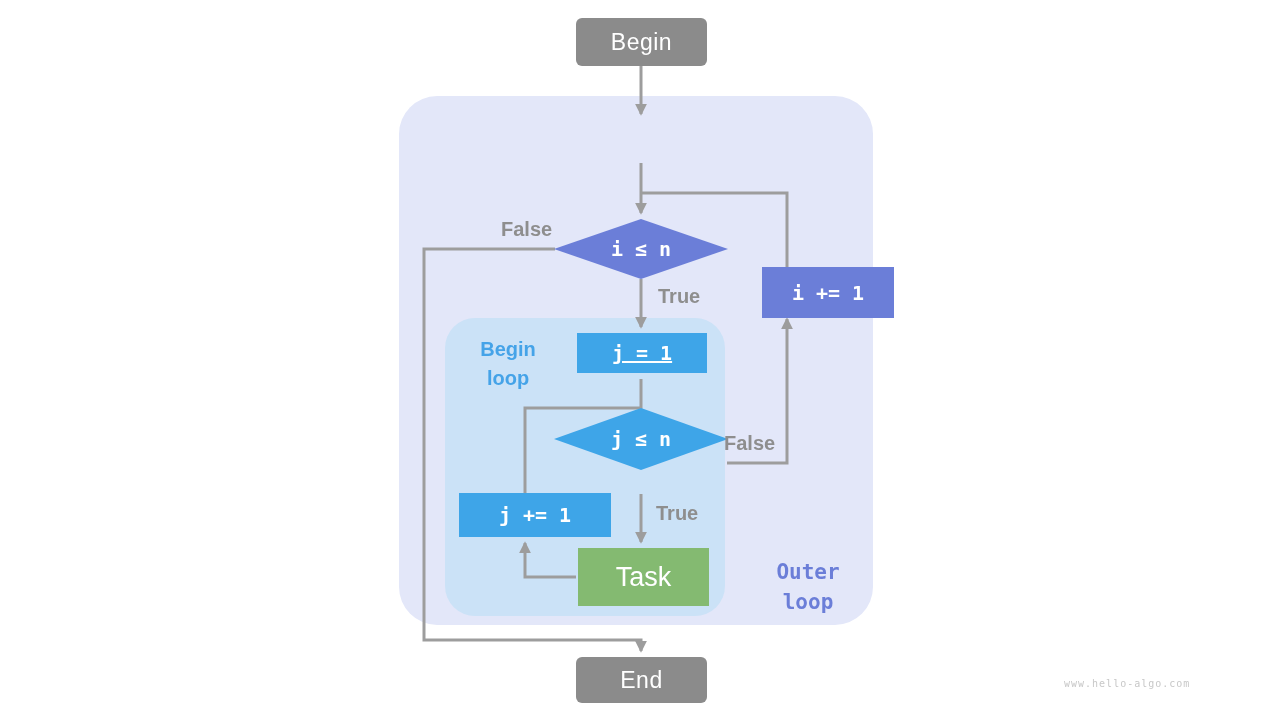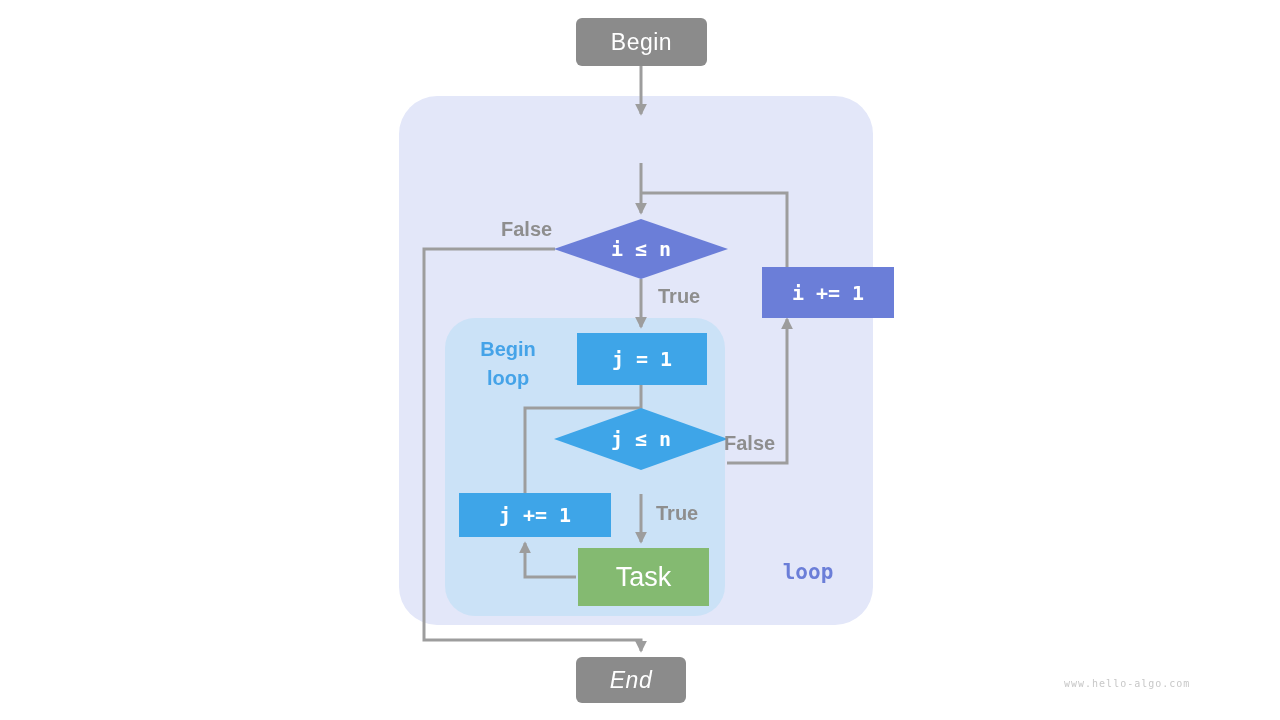--- a/index.html
+++ b/index.html
@@ -24,30 +24,30 @@
   
   .node{
     position:absolute;display:flex;align-items:center;justify-content:center;
     color:#ffffff;box-sizing:border-box;
   }
   .terminal{
     background:var(--terminal-gray,#8B8B8B);border-radius:6px;
     font-size:23px;font-weight:500;letter-spacing:.5px;
   }
   #begin-node{left:576px;top:18px;width:131px;height:48px;}
-  #end-node{left:576px;top:657px;width:110px;height:46px;font-style:italic;}
+  #end-node{left:576px;top:657px;width:131px;height:46px;}
   .mono-node{
     font-family:"DejaVu Sans Mono","Liberation Mono",monospace;
     font-weight:bold;font-size:20px;
   }
   .outer-accent{background:var(--outer-accent,#6B7ED8);}
   .inner-accent{background:var(--inner-accent,#3EA5E8);}
   #init-i-node{left:577px;top:120px;width:130px;height:43px;}
   #inc-i-node{left:762px;top:267px;width:132px;height:51px;}
-  #init-j-node{left:577px;top:333px;width:130px;height:52px;}
+  #init-j-node{left:577px;top:333px;width:130px;height:40px;text-decoration:underline;}
   #inc-j-node{left:459px;top:493px;width:152px;height:44px;}
   .diamond{clip-path:polygon(50% 0%,100% 50%,50% 100%,0% 50%);}
   #cond-i-diamond{left:554px;top:219px;width:174px;height:60px;}
   #cond-j-diamond{left:554px;top:408px;width:174px;height:62px;}
   #task-node{
     left:578px;top:548px;width:131px;height:58px;
     background:var(--task-green,#84BA71);font-size:27px;font-weight:500;
   }
   
   .edge-label{
@@ -122,18 +122,19 @@
   <div class="edge-label" id="label-false-i">False</div>
   <div class="edge-label" id="label-true-i">True</div>
   <div class="edge-label" id="label-false-j">False</div>
   <div class="edge-label" id="label-true-j">True</div>
 
   <div class="region-label" id="inner-loop-label">
     <span style="display:block">Begin</span>
     <span style="display:block">loop</span>
   </div>
   <div class="region-label" id="outer-loop-label">
+    <span style="display:block">Outer</span>
     <span style="display:block">loop</span>
   </div>
 
   <div id="watermark">www.hello-algo.com</div>
 
 </div>
 
 </body></html>

